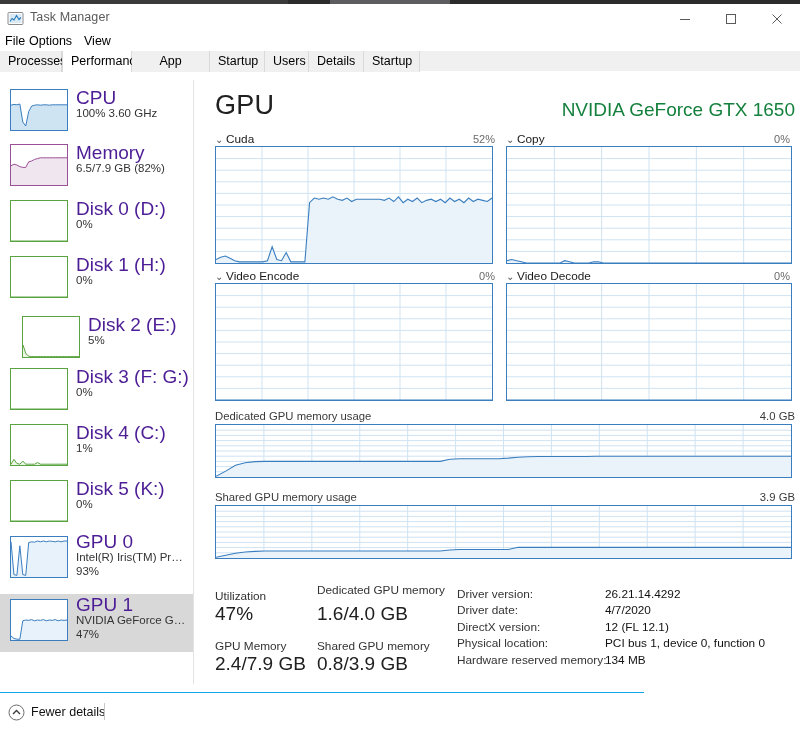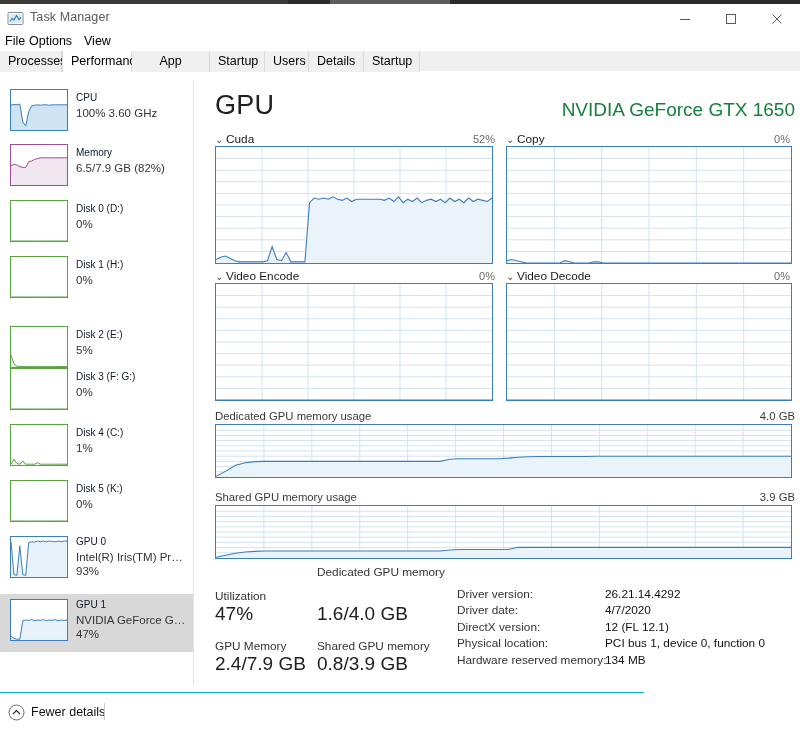--- a/index.html
+++ b/index.html
@@ -41,21 +41,21 @@
   .body{position:absolute;left:0;top:72px;width:800px;height:620px;background:#ffffff;}
   .vdivider{position:absolute;left:193px;top:8px;width:1px;height:604px;background:#e3e3e3;}
 
   
   .sidebar{position:absolute;left:0;top:0;width:193px;height:620px;overflow:hidden;}
   .side-item{position:absolute;left:0;width:193px;box-sizing:border-box;padding-left:10px;}
   .side-item.sel{background:#d8d8d8;}
   .thumb{position:absolute;left:10px;width:58px;height:42px;box-sizing:border-box;background:#fff;}
   .thumb svg{display:block;width:100%;height:100%;}
   .side-txt{position:absolute;left:76px;right:4px;}
-  .side-title{font-size:10px;color:#0f172a;line-height:17px;white-space:nowrap;}
+  .side-title{font-size:19px;color:#4c1d95;line-height:17px;white-space:nowrap;}
   .side-sub{font-size:11.5px;color:#333;line-height:14px;white-space:nowrap;overflow:hidden;}
 
   
   .pane{position:absolute;left:194px;top:0;width:606px;height:620px;}
   .pane-h1{position:absolute;left:21px;top:18px;font-size:27px;color:#202020;letter-spacing:.2px;}
   .pane-dev{position:absolute;right:5px;top:27px;font-size:19px;color:#15803d;white-space:nowrap;}
 
   .gr-label{position:absolute;font-size:11.8px;color:#1a1a1a;white-space:nowrap;}
   .gr-label .chev{display:inline-block;width:11px;color:#555;font-size:10px;}
   .gr-val{position:absolute;font-size:11px;color:#6a6a6a;white-space:nowrap;}
@@ -179,21 +179,21 @@
             <svg viewBox="0 0 56 40" preserveAspectRatio="none">
               <polygon points="0,40 0.00,40.00 2.95,40.00 5.89,40.00 8.84,40.00 11.79,40.00 14.74,40.00 17.68,40.00 20.63,40.00 23.58,40.00 26.53,40.00 29.47,40.00 32.42,40.00 35.37,40.00 38.32,40.00 41.26,40.00 44.21,40.00 47.16,40.00 50.11,40.00 53.05,40.00 56.00,40.00 56,40" fill="#eaf5e6"></polygon>
               <polyline points="0.00,40.00 2.95,40.00 5.89,40.00 8.84,40.00 11.79,40.00 14.74,40.00 17.68,40.00 20.63,40.00 23.58,40.00 26.53,40.00 29.47,40.00 32.42,40.00 35.37,40.00 38.32,40.00 41.26,40.00 44.21,40.00 47.16,40.00 50.11,40.00 53.05,40.00 56.00,40.00" fill="none" stroke="#5aa341" stroke-width="1" vector-effect="non-scaling-stroke"></polyline>
             </svg>
           </div>
           <div class="side-txt" style="top: 5px;">
             <div class="side-title">Disk 1 (H:)</div>
             <div class="side-sub">0%</div>
           </div>
         </div>
-        <div class="side-item" style="top: 249px; height: 52px;">
+        <div class="side-item" style="top: 239px; height: 52px; margin-left: 12px;">
           <div class="thumb" style="top: 5px; border: 1px solid rgb(90, 163, 65);">
             <svg viewBox="0 0 56 40" preserveAspectRatio="none">
               <polygon points="0,40 0.00,28.00 2.95,36.80 5.89,39.20 8.84,39.60 11.79,39.60 14.74,39.60 17.68,39.60 20.63,39.60 23.58,39.60 26.53,39.60 29.47,39.60 32.42,39.60 35.37,39.60 38.32,39.60 41.26,39.60 44.21,39.60 47.16,39.60 50.11,39.60 53.05,39.60 56.00,39.60 56,40" fill="#eaf5e6"></polygon>
               <polyline points="0.00,28.00 2.95,36.80 5.89,39.20 8.84,39.60 11.79,39.60 14.74,39.60 17.68,39.60 20.63,39.60 23.58,39.60 26.53,39.60 29.47,39.60 32.42,39.60 35.37,39.60 38.32,39.60 41.26,39.60 44.21,39.60 47.16,39.60 50.11,39.60 53.05,39.60 56.00,39.60" fill="none" stroke="#5aa341" stroke-width="1" vector-effect="non-scaling-stroke"></polyline>
             </svg>
           </div>
           <div class="side-txt" style="top: 5px;">
             <div class="side-title">Disk 2 (E:)</div>
             <div class="side-sub">5%</div>
           </div>
@@ -410,21 +410,21 @@
               <line x1="0" y1="43.2" x2="577" y2="43.2" stroke="#cfe3f2" stroke-width="1" vector-effect="non-scaling-stroke"></line>
               <line x1="0" y1="48.6" x2="577" y2="48.6" stroke="#cfe3f2" stroke-width="1" vector-effect="non-scaling-stroke"></line>
               <polygon points="0,54 0.00,53.31 9.78,51.23 19.56,49.15 29.34,47.77 39.12,47.08 48.90,46.80 58.68,46.80 68.46,46.80 78.24,46.80 88.02,46.80 97.80,46.80 107.58,46.80 117.36,46.80 127.14,46.80 136.92,46.80 146.69,46.80 156.47,46.80 166.25,46.80 176.03,46.80 185.81,46.80 195.59,46.80 205.37,46.80 215.15,46.80 224.93,46.80 234.71,45.69 244.49,45.14 254.27,45.14 264.05,45.14 273.83,45.14 283.61,45.14 293.39,45.14 303.17,42.92 312.95,42.92 322.73,42.92 332.51,42.92 342.29,42.92 352.07,42.92 361.85,42.92 371.63,42.92 381.41,42.92 391.19,42.92 400.97,42.92 410.75,42.92 420.53,42.92 430.31,42.92 440.08,42.92 449.86,42.92 459.64,42.92 469.42,42.92 479.20,42.92 488.98,42.92 498.76,42.92 508.54,42.92 518.32,42.92 528.10,42.92 537.88,42.92 547.66,42.92 557.44,42.92 567.22,42.92 577.00,42.92 577,54" fill="#eaf3fa"></polygon>
               <polyline points="0.00,53.31 9.78,51.23 19.56,49.15 29.34,47.77 39.12,47.08 48.90,46.80 58.68,46.80 68.46,46.80 78.24,46.80 88.02,46.80 97.80,46.80 107.58,46.80 117.36,46.80 127.14,46.80 136.92,46.80 146.69,46.80 156.47,46.80 166.25,46.80 176.03,46.80 185.81,46.80 195.59,46.80 205.37,46.80 215.15,46.80 224.93,46.80 234.71,45.69 244.49,45.14 254.27,45.14 264.05,45.14 273.83,45.14 283.61,45.14 293.39,45.14 303.17,42.92 312.95,42.92 322.73,42.92 332.51,42.92 342.29,42.92 352.07,42.92 361.85,42.92 371.63,42.92 381.41,42.92 391.19,42.92 400.97,42.92 410.75,42.92 420.53,42.92 430.31,42.92 440.08,42.92 449.86,42.92 459.64,42.92 469.42,42.92 479.20,42.92 488.98,42.92 498.76,42.92 508.54,42.92 518.32,42.92 528.10,42.92 537.88,42.92 547.66,42.92 557.44,42.92 567.22,42.92 577.00,42.92" fill="none" stroke="#3a7ebf" stroke-width="1.1" vector-effect="non-scaling-stroke"></polyline>
             </svg>
           </div>
         </div>
       <div id="stats">
           <div class="stat-lab" style="left: 21px; top: 517px;">Utilization</div>
           <div class="stat-val" style="left: 21px; top: 531px;">47%</div>
-          <div class="stat-lab" style="left: 123px; top: 493px; text-align: center;">Dedicated GPU memory</div>
+          <div class="stat-lab" style="left: 123px; top: 511px; text-align: center;">Dedicated GPU memory</div>
           <div class="stat-val" style="left: 123px; top: 531px;">1.6/4.0 GB</div>
           <div class="stat-lab" style="left: 21px; top: 567px;">GPU Memory</div>
           <div class="stat-val" style="left: 21px; top: 581px;">2.4/7.9 GB</div>
           <div class="stat-lab" style="left: 123px; top: 567px;">Shared GPU memory</div>
           <div class="stat-val" style="left: 123px; top: 581px;">0.8/3.9 GB</div>
         </div>
       <div id="info">
           <div class="info-lab" style="left: 263px; top: 515px;">Driver version:</div>
           <div class="info-val" style="left: 411px; top: 515px;">26.21.14.4292</div>
           <div class="info-lab" style="left: 263px; top: 531.4px;">Driver date:</div>

